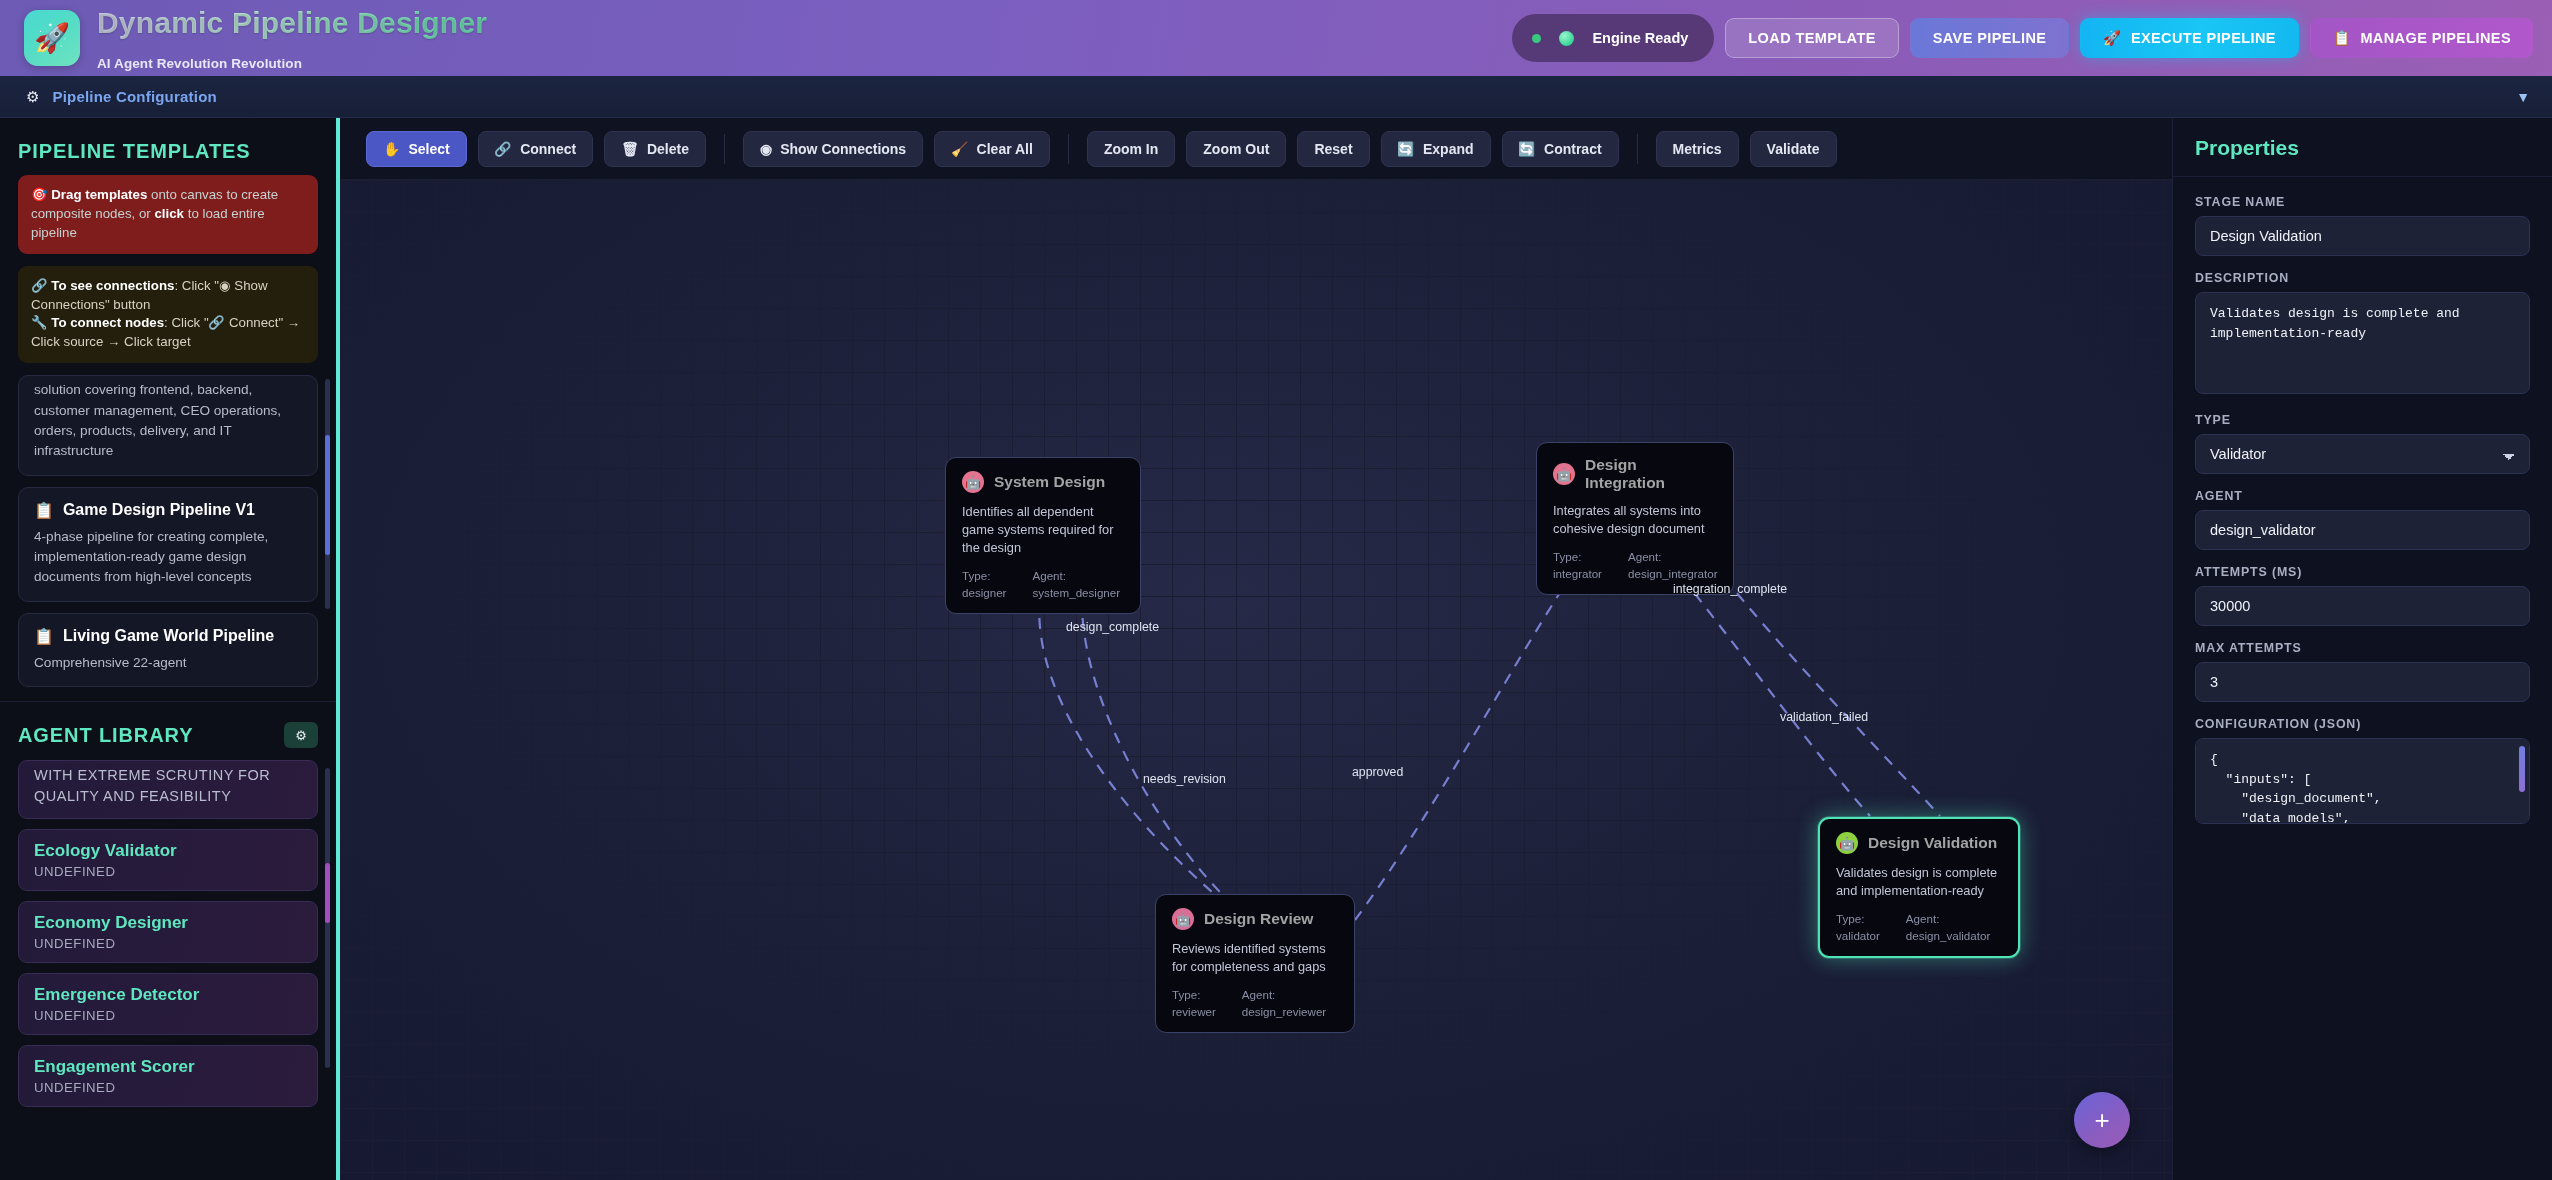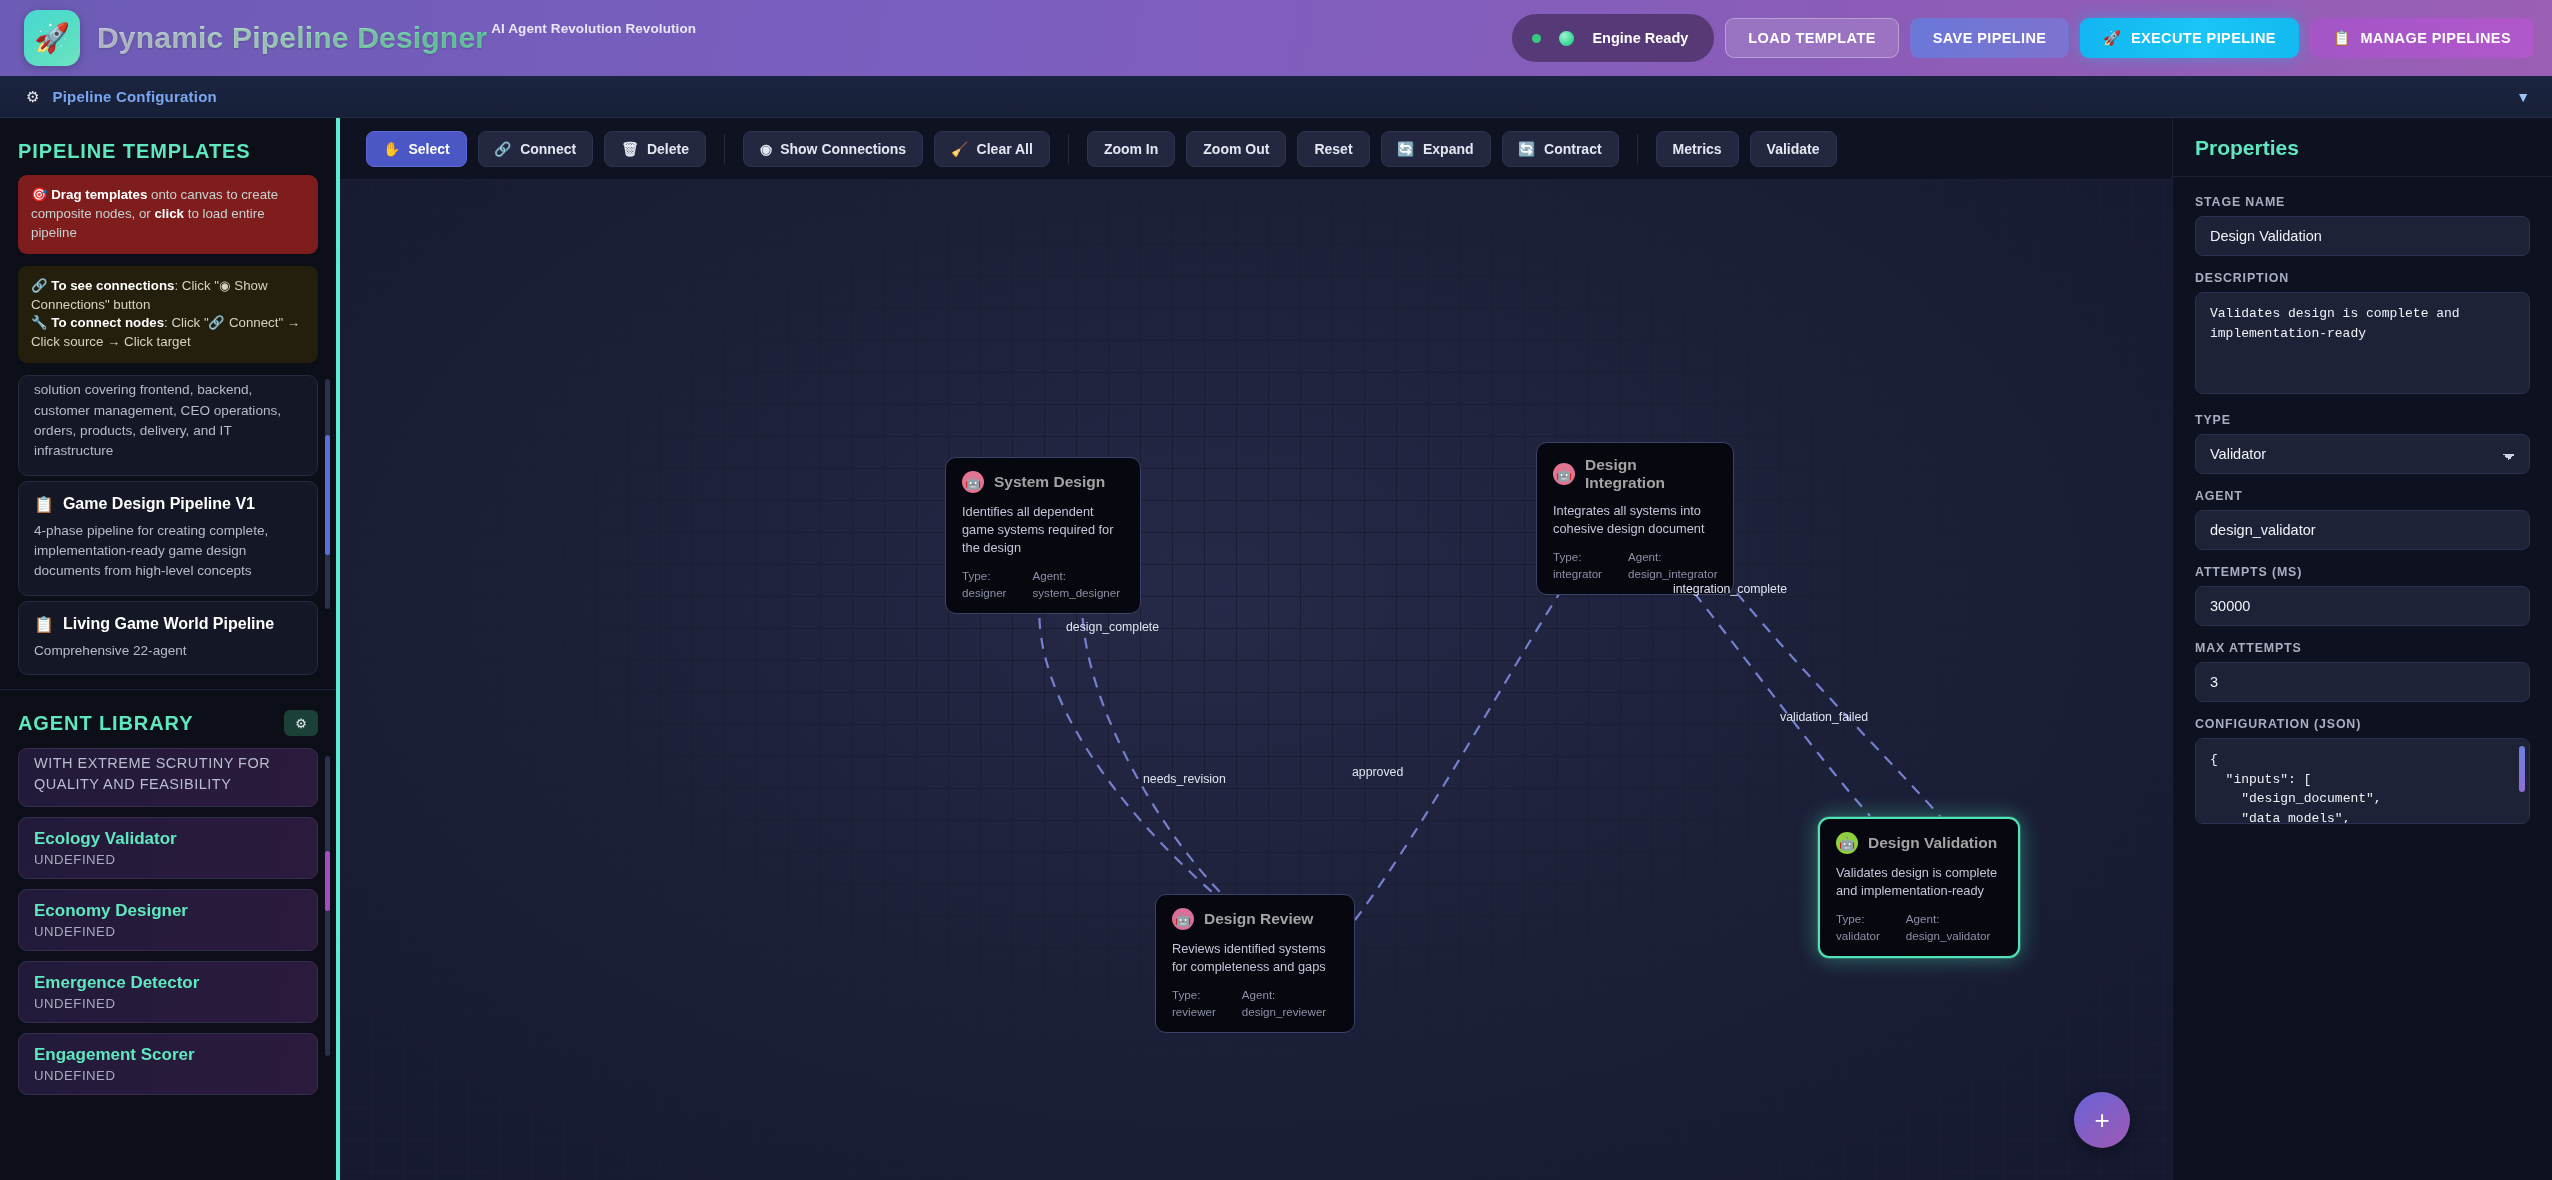--- a/index.html
+++ b/index.html
@@ -21,21 +21,21 @@
     position: relative;
   }
   .brand { display: flex; align-items: center; gap: 17px; }
   .logo-tile {
     width: 56px; height: 56px; border-radius: 14px;
     background: linear-gradient(145deg, #49d9d2 0%, #53dcc6 45%, #6fe3c0 100%);
     display: flex; align-items: center; justify-content: center;
     font-size: 29px; line-height: 1;
     box-shadow: 0 2px 8px rgba(0,0,0,.22);
   }
-  .brand-text { display: flex; flex-direction: row; justify-content: center; gap: 4px; }
+  .brand-text { display: flex; flex-direction: column; justify-content: center; gap: 16px; }
   .brand-title {
     font-size: 30px; font-weight: bold; letter-spacing: .2px;
     background: linear-gradient(92deg,#cfd3e8 0%,#b9e9d6 42%,#7fe3bb 78%,#6fe0b4 100%);
     -webkit-background-clip: text; background-clip: text; color: transparent;
     text-shadow: 0 1px 2px rgba(0,0,0,.18);
   }
   .brand-sub { font-size: 13.5px; color: #e9e6f7; font-weight: bold; letter-spacing: .1px; }
 
   .header-right { margin-left: auto; display: flex; align-items: center; gap: 11px; }
   .engine-pill {
@@ -89,21 +89,21 @@
   .tpl-wrap { padding: 0 18px; display: flex; flex-direction: column; gap: 12px; }
   .hint {
     border-radius: 9px; padding: 11px 13px; font-size: 13.3px; line-height: 1.42;
   }
   .hint.green { background: #7f1d1d; color: #c5d2cf; }
   .hint.amber { background: #241f0c; color: #d6d2c3; }
   .hint b { color: #ffffff; }
 
   .tpl-scroll {
     margin-top: 12px; padding: 0 18px 0 18px;
-    display: flex; flex-direction: column; gap: 5px;
+    display: flex; flex-direction: column; gap: 11px;
     overflow: hidden; position: relative;
     max-height: 360px;
   }
   .tpl-card {
     background: #141725; border: 1px solid #262b42;
     border-radius: 10px; padding: 13px 15px; cursor: pointer;
   }
   .tpl-card.partial { padding-top: 4px; }
   .tpl-name {
     font-size: 16px; font-weight: bold; color: #ffffff;

